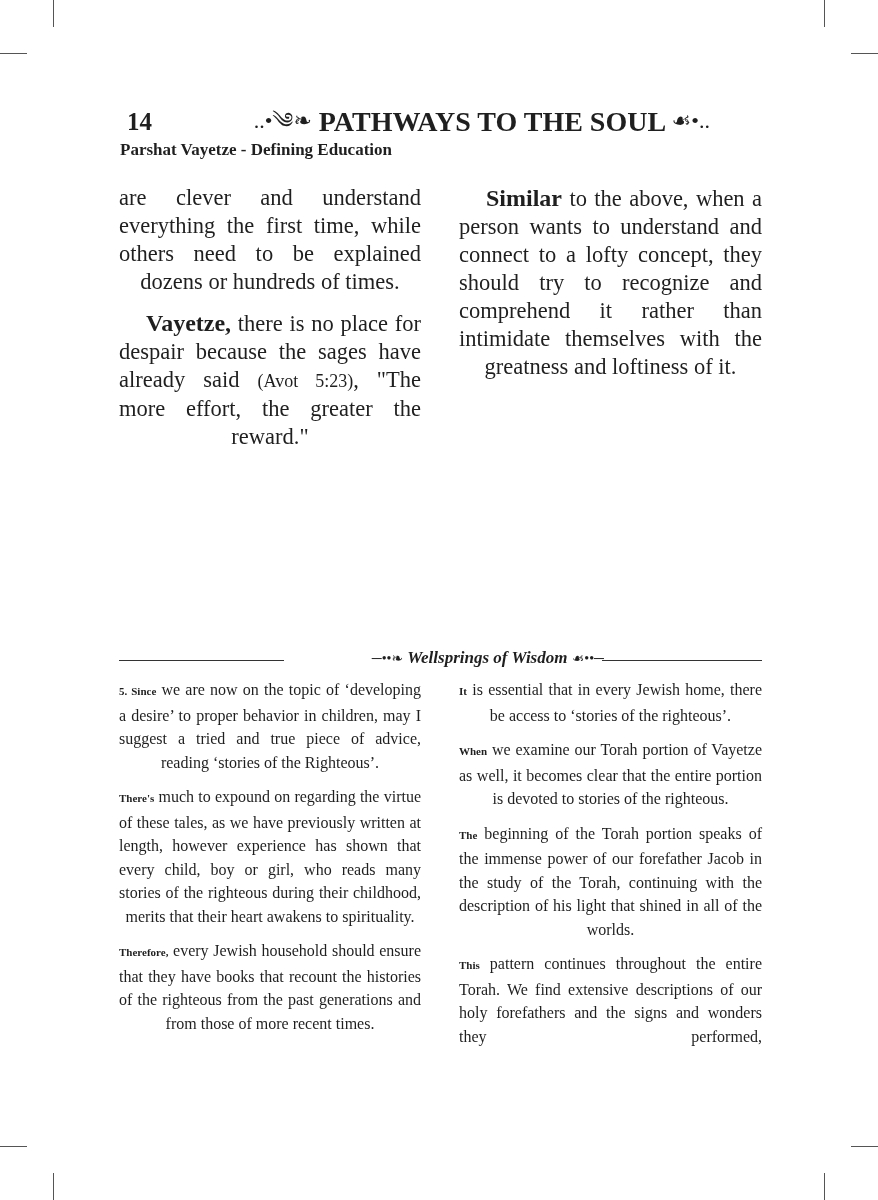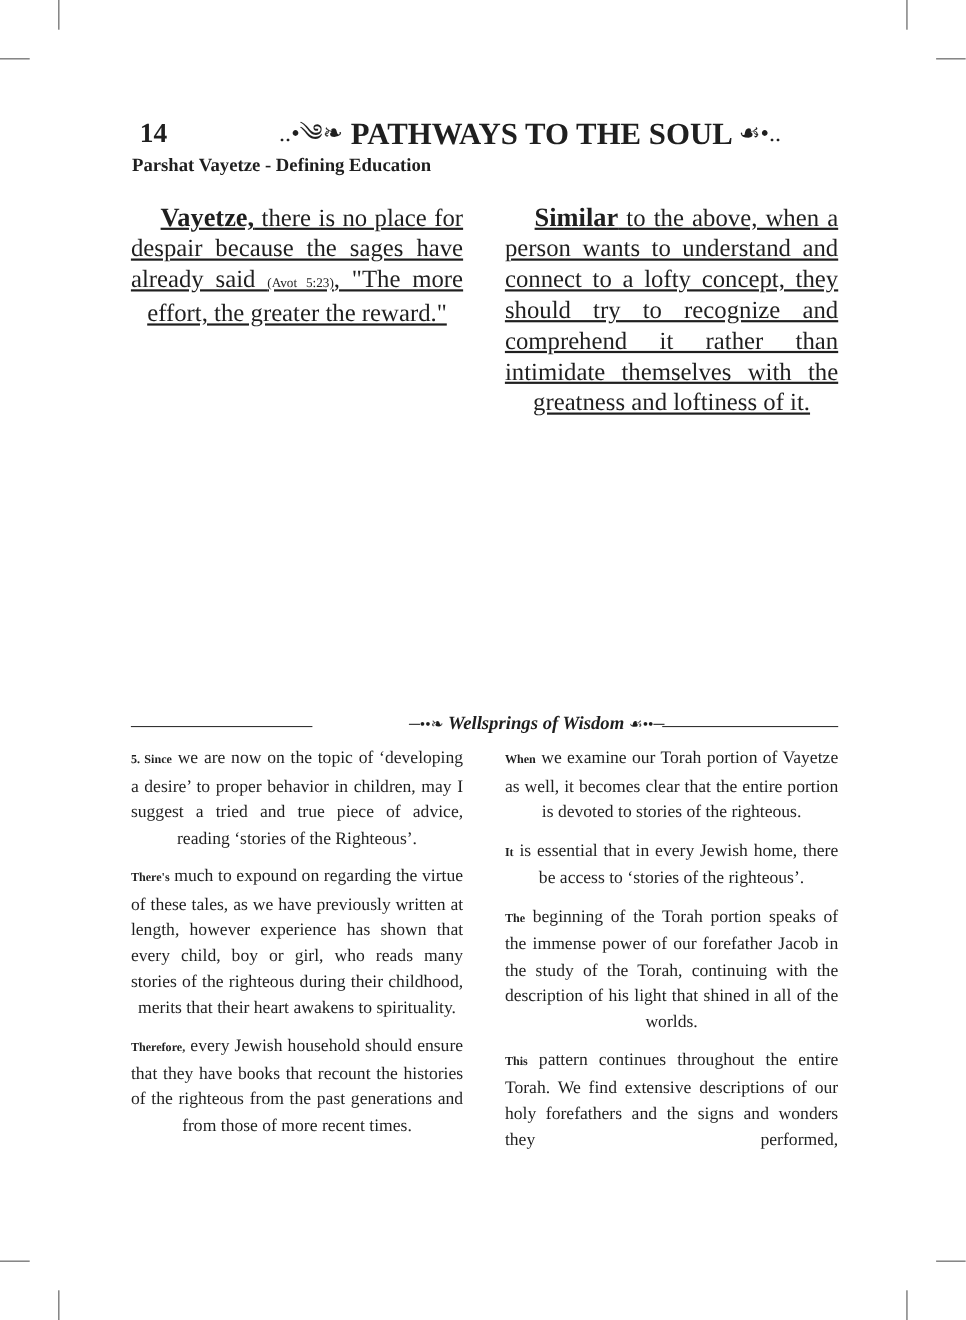--- a/index.html
+++ b/index.html
@@ -22,23 +22,23 @@
     position: absolute; left: 120px; top: 140px; width: 640px; text-align: left;
     font-size: 17px; font-weight: bold;
   }
 
   .col { position: absolute; text-align: justify; }
   .main { font-size: 22.5px; line-height: 28px; }
   .main.left { left: 119px; top: 184px; width: 302px; }
   .main.right { left: 459px; top: 184px; width: 303px; }
   .main p { margin: 0 0 13px 0; text-align-last: center; }
   .main p.cont-end { text-align-last: justify; }
-  .main p.indent { text-indent: 27px; text-decoration: underline; }
+  .main p.indent { text-indent: 27px; }
   .main b { font-size: 24px; }
-  .main .ref { font-size: 12px; }
+  .main .ref { font-size: 18px; }
   .main sup { font-size: 13px; vertical-align: 6px; }
 
   .divider { position: absolute; left: 119px; top: 648px; width: 643px; height: 26px; }
   .divider .line { position: absolute; top: 12px; height: 1px; background: #333; }
   .divider .line.l { left: 0; width: 165px; }
   .divider .line.r { right: 0; width: 160px; }
   .divider .title {
     position: absolute; left: 160px; width: 325px; top: 0; text-align: right;
     font-family: Liberation Serif, serif; font-style: italic; font-weight: bold; font-size: 17px;
     white-space: nowrap;
@@ -66,20 +66,21 @@
 
 <div class="page-num">14</div>
 <div class="running-head">
   <span class="orn">..•༄❧</span>
   <span>PATHWAYS TO THE SOUL</span>
   <span class="orn">☙•..</span>
 </div>
 <div class="subtitle">Parshat Vayetze - Defining Education</div>
 
 <div class="col main left">
+  <p class="cont"><span>are clever and understand everything the first time, while others need to be explained dozens or hundreds of times.</span></p>
   <p class="indent"><b>Vayetze,</b><span> there is no place for despair because the sages have already said </span><span class="ref">(Avot 5:23)</span><span>, "The more effort, the greater the reward."</span></p>
 </div>
 
 <div class="col main right">
   <p class="indent"><b>Similar</b><span> to the above, when a person wants to understand and connect to a lofty concept, they should try to recognize and comprehend it rather than intimidate themselves with the greatness and loftiness of it.</span></p>
 </div>
 
 <div class="divider">
   <div class="line l"></div>
   <div class="title">
@@ -90,17 +91,17 @@
   <div class="line r"></div>
 </div>
 
 <div class="col notes left">
   <p><b>5. Since</b><span> we are now on the topic of ‘developing a desire’ to proper behavior in children, may I suggest a tried and true piece of advice, reading ‘stories of the Righteous’.</span></p>
   <p><b>There's</b><span> much to expound on regarding the virtue of these tales, as we have previously written at length, however experience has shown that every child, boy or girl, who reads many stories of the righteous during their childhood, merits that their heart awakens to spirituality.</span></p>
   <p><b>Therefore,</b><span> every Jewish household should ensure that they have books that recount the histories of the righteous from the past generations and from those of more recent times.</span></p>
 </div>
 
 <div class="col notes right">
+  <p><b>It</b><span> is essential that in every Jewish home, there be access to ‘stories of the righteous’.</span></p>
   <p><b>When</b><span> we examine our Torah portion of Vayetze as well, it becomes clear that the entire portion is devoted to stories of the righteous.</span></p>
-  <p><b>It</b><span> is essential that in every Jewish home, there be access to ‘stories of the righteous’.</span></p>
   <p><b>The</b><span> beginning of the Torah portion speaks of the immense power of our forefather Jacob in the study of the Torah, continuing with the description of his light that shined in all of the worlds.</span></p>
   <p class="cont-end"><b>This</b><span> pattern continues throughout the entire Torah. We find extensive descriptions of our holy forefathers and the signs and wonders they performed,</span></p>
 </div>
 
 </body></html>

